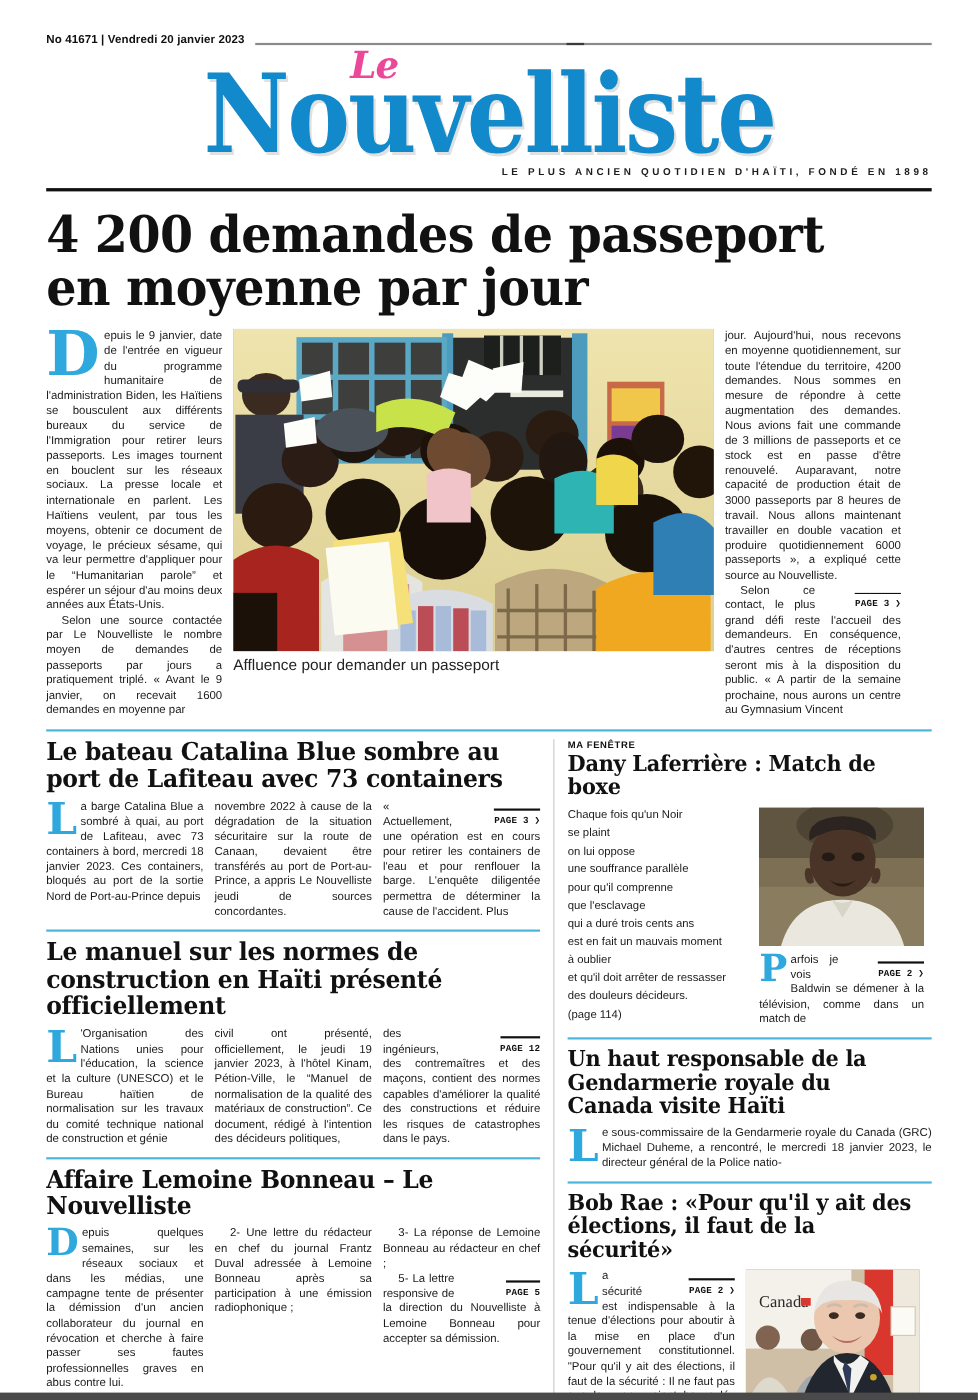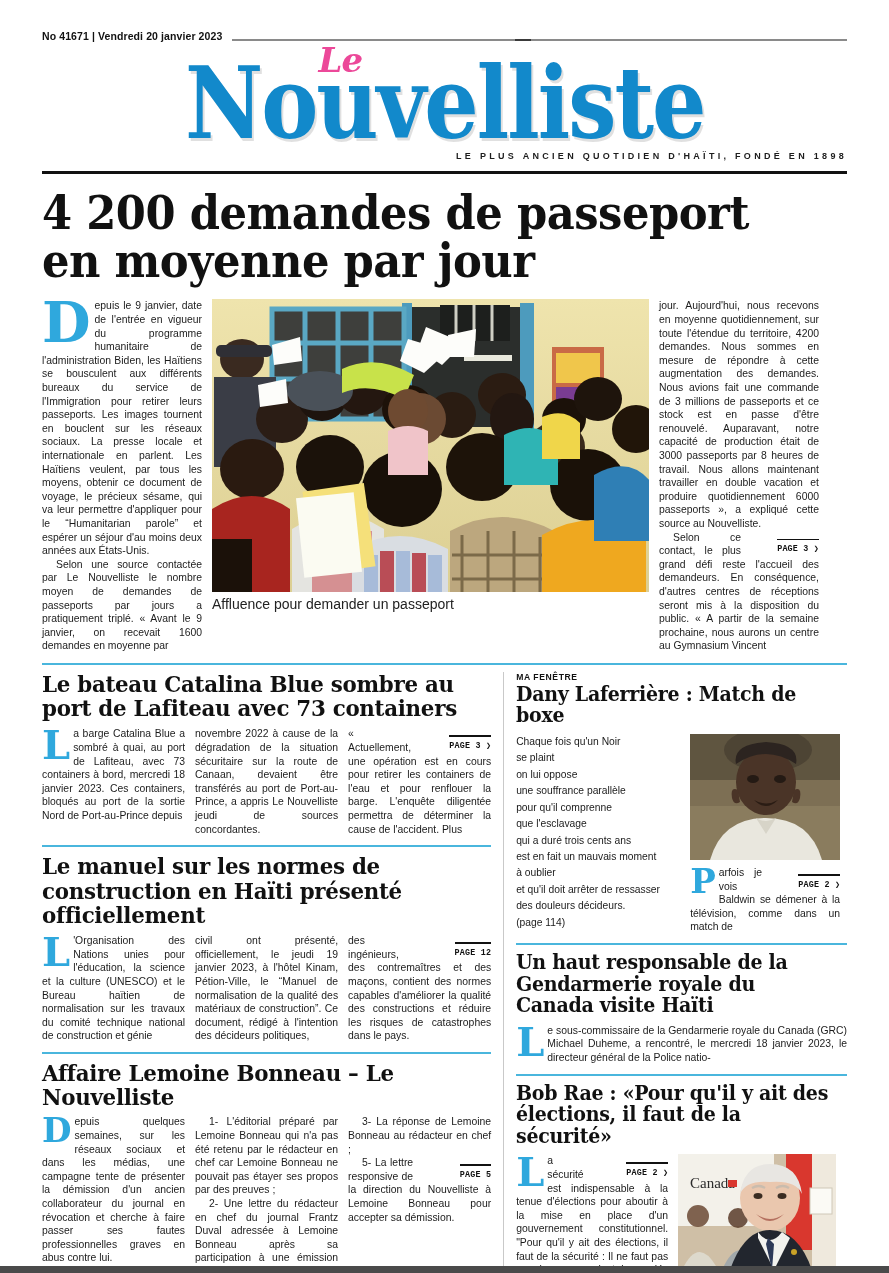--- a/index.html
+++ b/index.html
@@ -296,21 +296,20 @@
       <div class="rule-blue"></div>
 
       <div>
         <h2 class="art s22" style="margin-bottom:6px;">Affaire Lemoine Bonneau – Le Nouvelliste</h2>
         <div class="cols3">
           <div class="body-text">
             <p class="first"><span class="dcap sm">D</span><span>epuis quelques semaines, sur les réseaux sociaux et dans les médias, une campagne tente de présenter la démission d'un ancien collaborateur du journal en révocation et cherche à faire passer ses fautes professionnelles graves en abus contre lui.</span></p>
 
           </div>
           <div class="body-text">
-            <p>1-  L'éditorial préparé par Lemoine Bonneau qui n'a pas été retenu par le rédacteur en chef car Lemoine Bonneau ne pouvait pas étayer ses propos par des preuves ;</p>
             <p>2-  Une lettre du rédacteur en chef du journal Frantz Duval adressée à Lemoine Bonneau après sa participation à une émission radiophonique ;</p>
           </div>
           <div class="body-text">
             <p>3- La réponse de Lemoine Bonneau au rédacteur en chef ;</p>
             <p><span class="pr-wrap">
                   <span class="pageref"><span class="bar"></span><span>PAGE 5</span></span>
                 </span><span>5- La lettre responsive de la direction du Nouvelliste à Lemoine Bonneau pour accepter sa démission.</span></p>
           </div>
         </div>
       </div>

